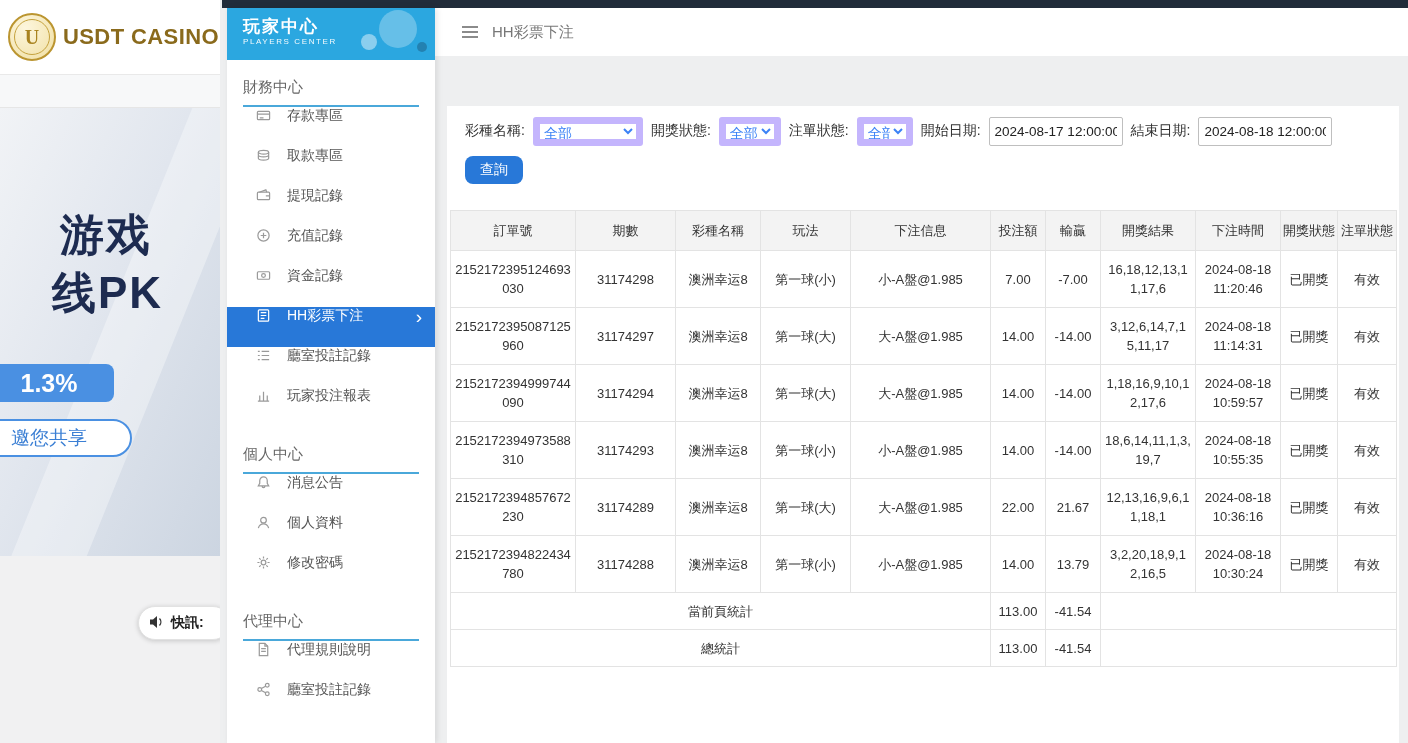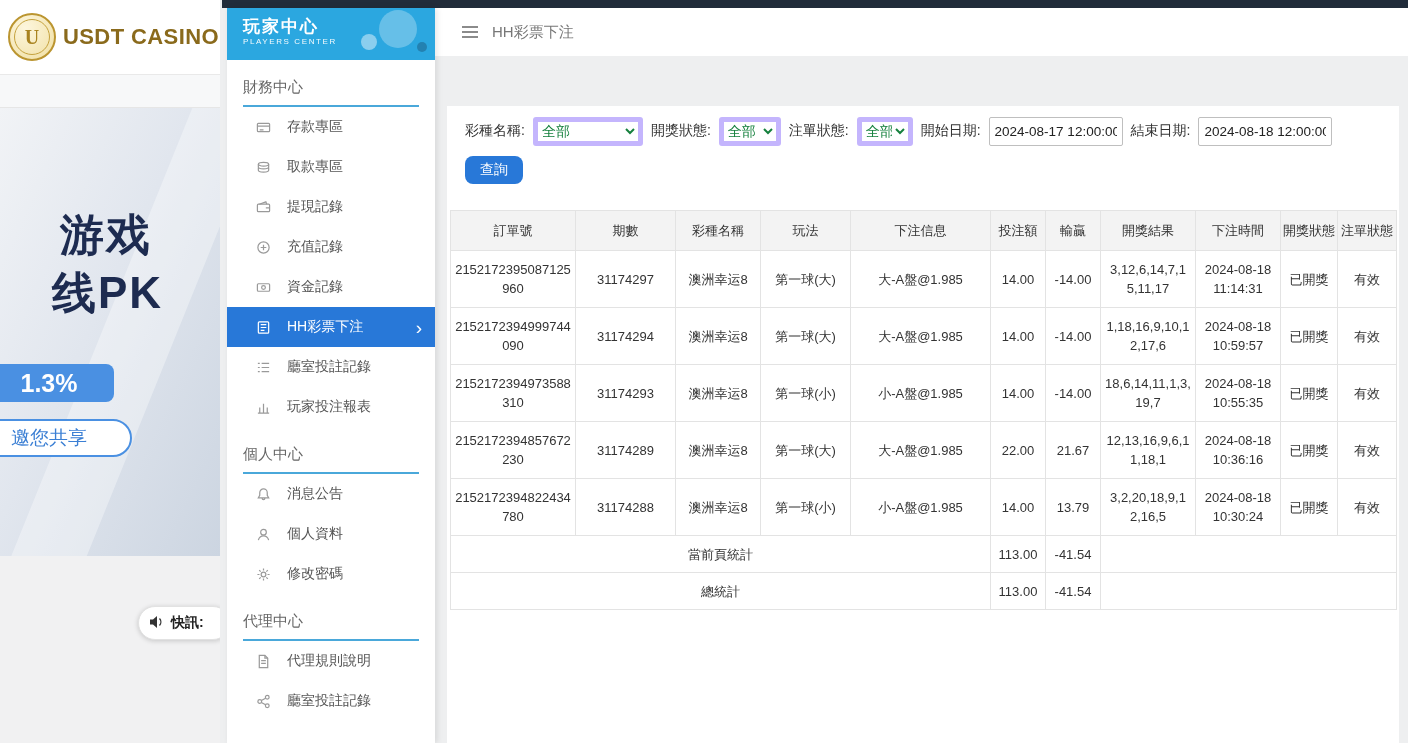--- a/index.html
+++ b/index.html
@@ -27,35 +27,35 @@
   
   .sidebar { position:absolute; left:227px; top:8px; width:208px; height:735px; background:#fff; box-shadow:2px 0 6px rgba(0,0,0,0.10); z-index:3; }
   .sidebar-header { height:52px; background:#2ba7e0; position:relative; color:#fff; padding:9px 0 0 16px; overflow:hidden; }
   .sidebar-title { font-size:17px; font-weight:bold; letter-spacing:2px; line-height:20px; }
   .sidebar-sub { font-size:8px; letter-spacing:1.6px; opacity:0.95; }
   .deco { position:absolute; border-radius:50%; background:rgba(255,255,255,0.28); }
   .deco1 { width:38px; height:38px; right:18px; top:2px; }
   .deco2 { width:16px; height:16px; right:58px; top:26px; background:rgba(255,255,255,0.45); }
   .deco3 { width:10px; height:10px; right:8px; top:34px; background:rgba(20,60,90,0.35); }
   .nav-section-header { margin:18px 16px 0 16px; padding-bottom:8px; color:#666; font-size:15px; border-bottom:2px solid #4aa8da; }
-  .nav-item { display:flex; align-items:center; height:40px; padding-left:28px; color:#555; font-size:14px; cursor:pointer; }
+  .nav-item { display:flex; height:40px; padding-left:28px; color:#555; font-size:14px; cursor:pointer; }
   .nav-icon { width:16px; height:16px; margin-right:16px; color:#9a9a9a; display:inline-flex; align-items:center; justify-content:center; flex:0 0 auto; }
   .nav-item.active { background:#2878d8; color:#fff; }
   .nav-item.active .nav-icon { color:#fff; }
   .nav-chev { margin-left:auto; margin-right:13px; font-size:19px; line-height:1; }
 
   
   .topbar { position:absolute; left:435px; top:8px; width:973px; height:48px; background:#fff; display:flex; align-items:center; padding-left:26px; gap:13px; z-index:1; }
   .topbar-title { color:#777; font-size:15px; }
   .hamburger { display:inline-flex; cursor:pointer; }
 
   .panel { position:absolute; left:447px; top:75px; width:952px; height:668px; background:#fff; padding:10px 3px 0 3px; overflow:hidden;margin-top:31px; }
   .filters { display:flex; align-items:center; flex-wrap:wrap; padding-left:15px; height:30px; gap:8px; font-size:14px; color:#333; margin-bottom:4px; }
   .flabel { white-space:nowrap; }
-  .fselect { height:29px; border:5px solid #c4b5fd; border-radius:3px; background:#fff; font-size:14px; color:#15803d; font-family:inherit; }
+  .fselect { height:29px; border:7px solid #c4b5fd; border-radius:3px; background:#fff; font-size:14px; color:#3b82f6; font-family:inherit; }
   .w110 { width:110px; } .w62 { width:62px; } .w56 { width:56px; }
   .finput { height:29px; width:134px; border:1px solid #bfbfbf; border-radius:2px; padding:0 5px; font-size:13.5px; color:#222; font-family:inherit; }
   .query-btn { margin:6px 0 0 15px; height:28px; padding:0 15px; background:#2878d8; color:#fff; border:none; border-radius:8px; font-size:14px; cursor:pointer; font-family:inherit; }
 
   table { border-collapse:collapse; table-layout:fixed; width:946px; margin:26px auto 0 auto; color:#333; }
   th,td { border:1px solid #e3e3e3; text-align:center; vertical-align:middle; word-break:break-all; }
   thead th { background:#f3f3f3; height:40px; font-size:13px; font-weight:normal; padding:0 1px; }
   tbody td { height:57px; padding:2px 4px; font-size:13px; line-height:19px; }
   tbody tr.footer-row td { height:37px; font-size:13px; }
 </style>
@@ -275,20 +275,33 @@
           <th>投注額</th>
           <th>輸贏</th>
           <th>開獎結果</th>
           <th>下注時間</th>
           <th>開獎狀態</th>
           <th>注單狀態</th>
         </tr>
       </thead>
     <tbody>
         <tr>
+          <td>2152172395124693030</td>
+          <td>31174298</td>
+          <td>澳洲幸运8</td>
+          <td>第一球(小)</td>
+          <td>小-A盤@1.985</td>
+          <td>7.00</td>
+          <td>-7.00</td>
+          <td>16,18,12,13,11,17,6</td>
+          <td>2024-08-18 11:20:46</td>
+          <td>已開獎</td>
+          <td>有效</td>
+        </tr>
+        <tr>
           <td>2152172395087125960</td>
           <td>31174297</td>
           <td>澳洲幸运8</td>
           <td>第一球(大)</td>
           <td>大-A盤@1.985</td>
           <td>14.00</td>
           <td>-14.00</td>
           <td>3,12,6,14,7,15,11,17</td>
           <td>2024-08-18 11:14:31</td>
           <td>已開獎</td>

